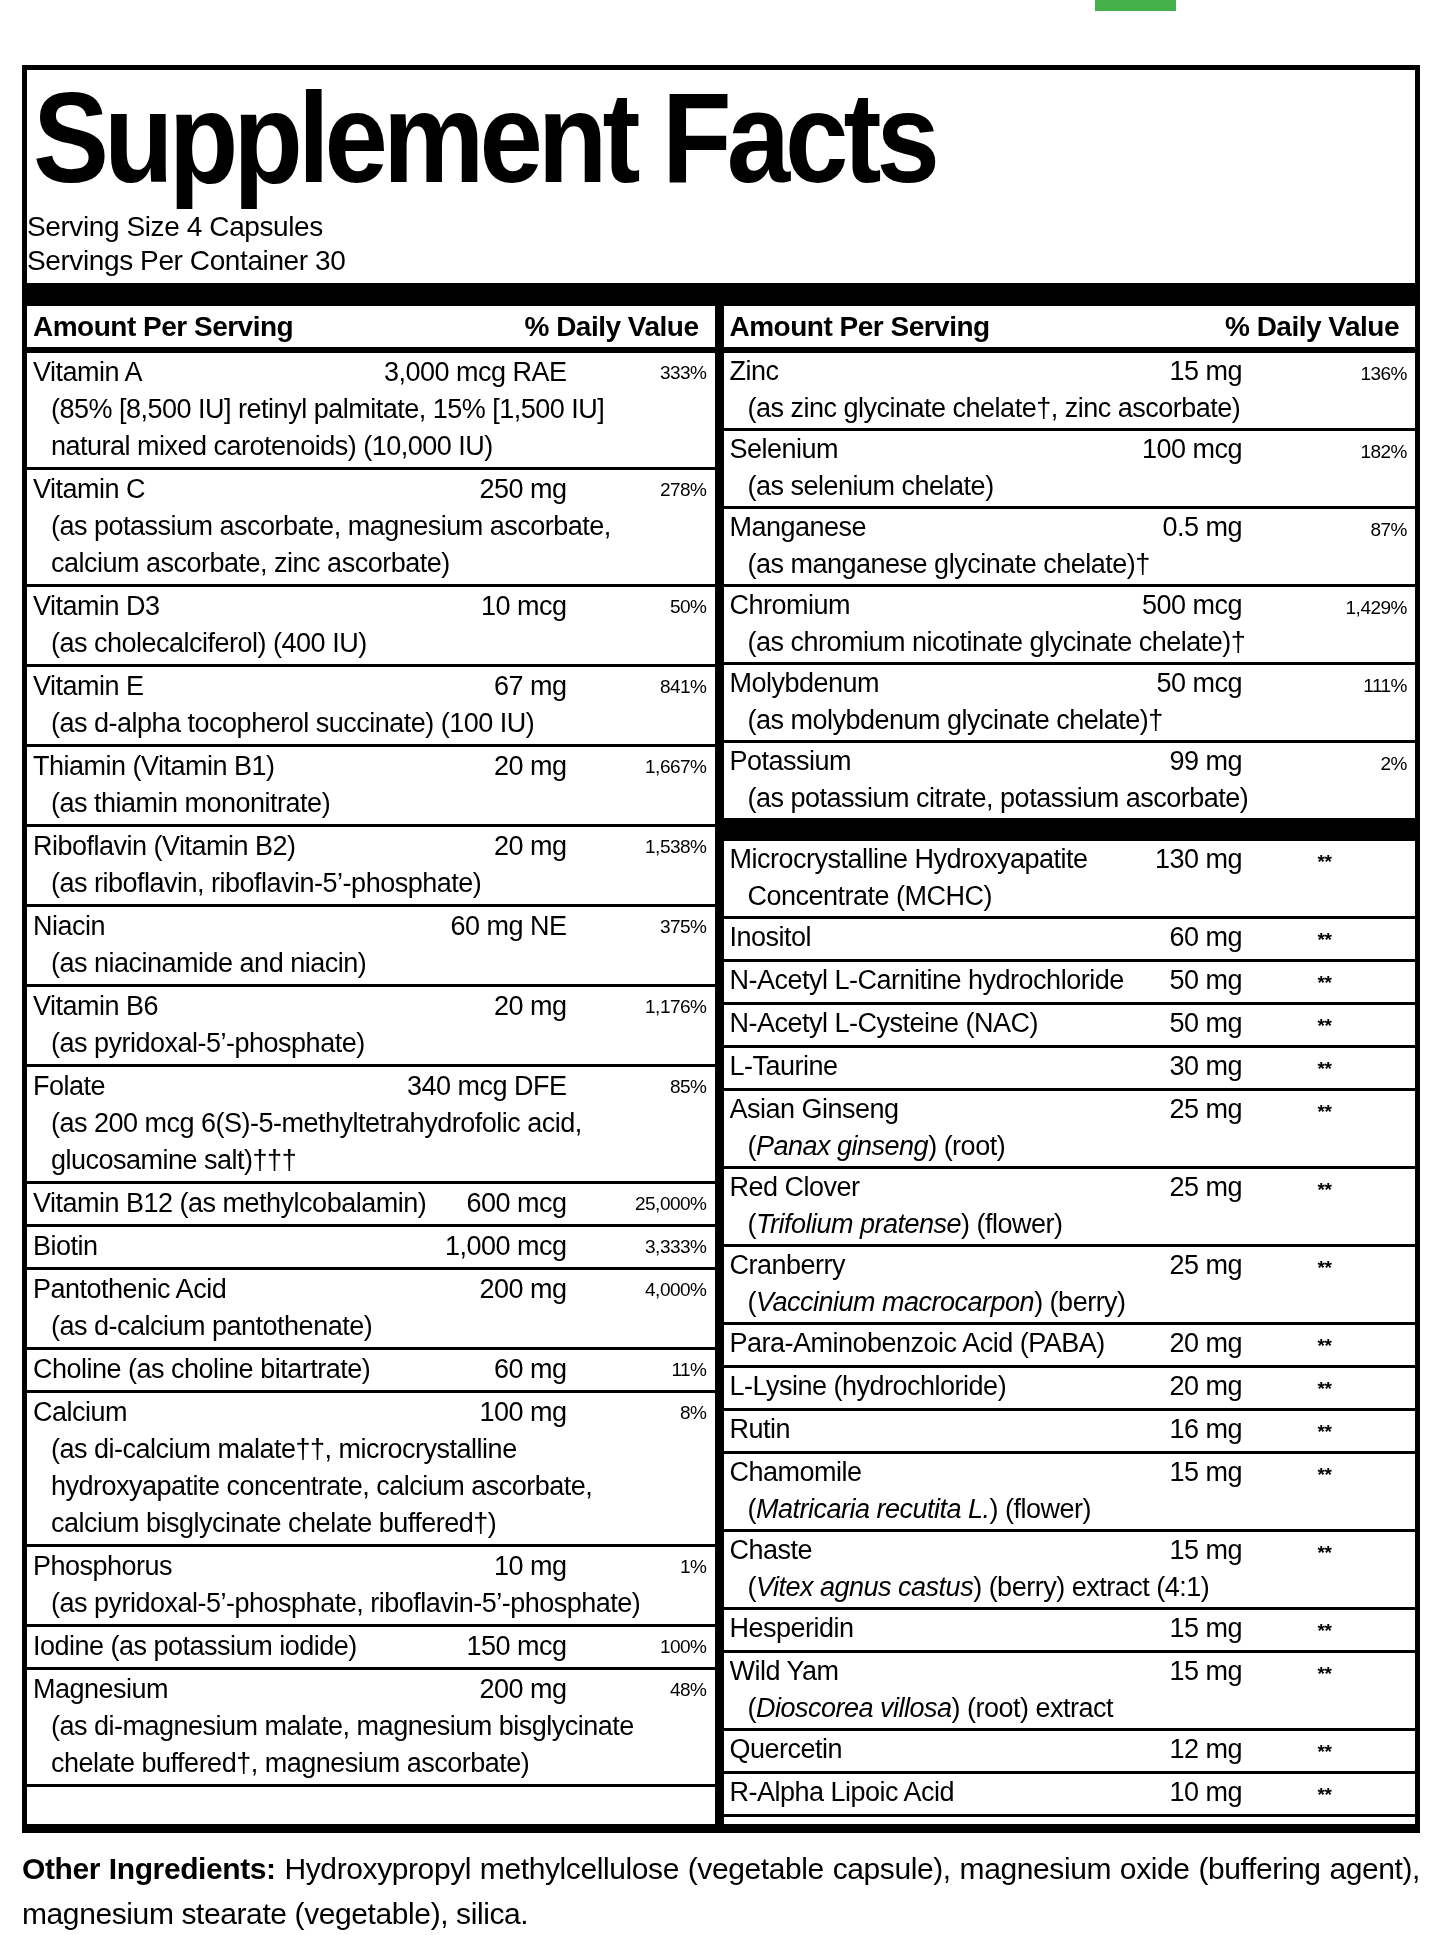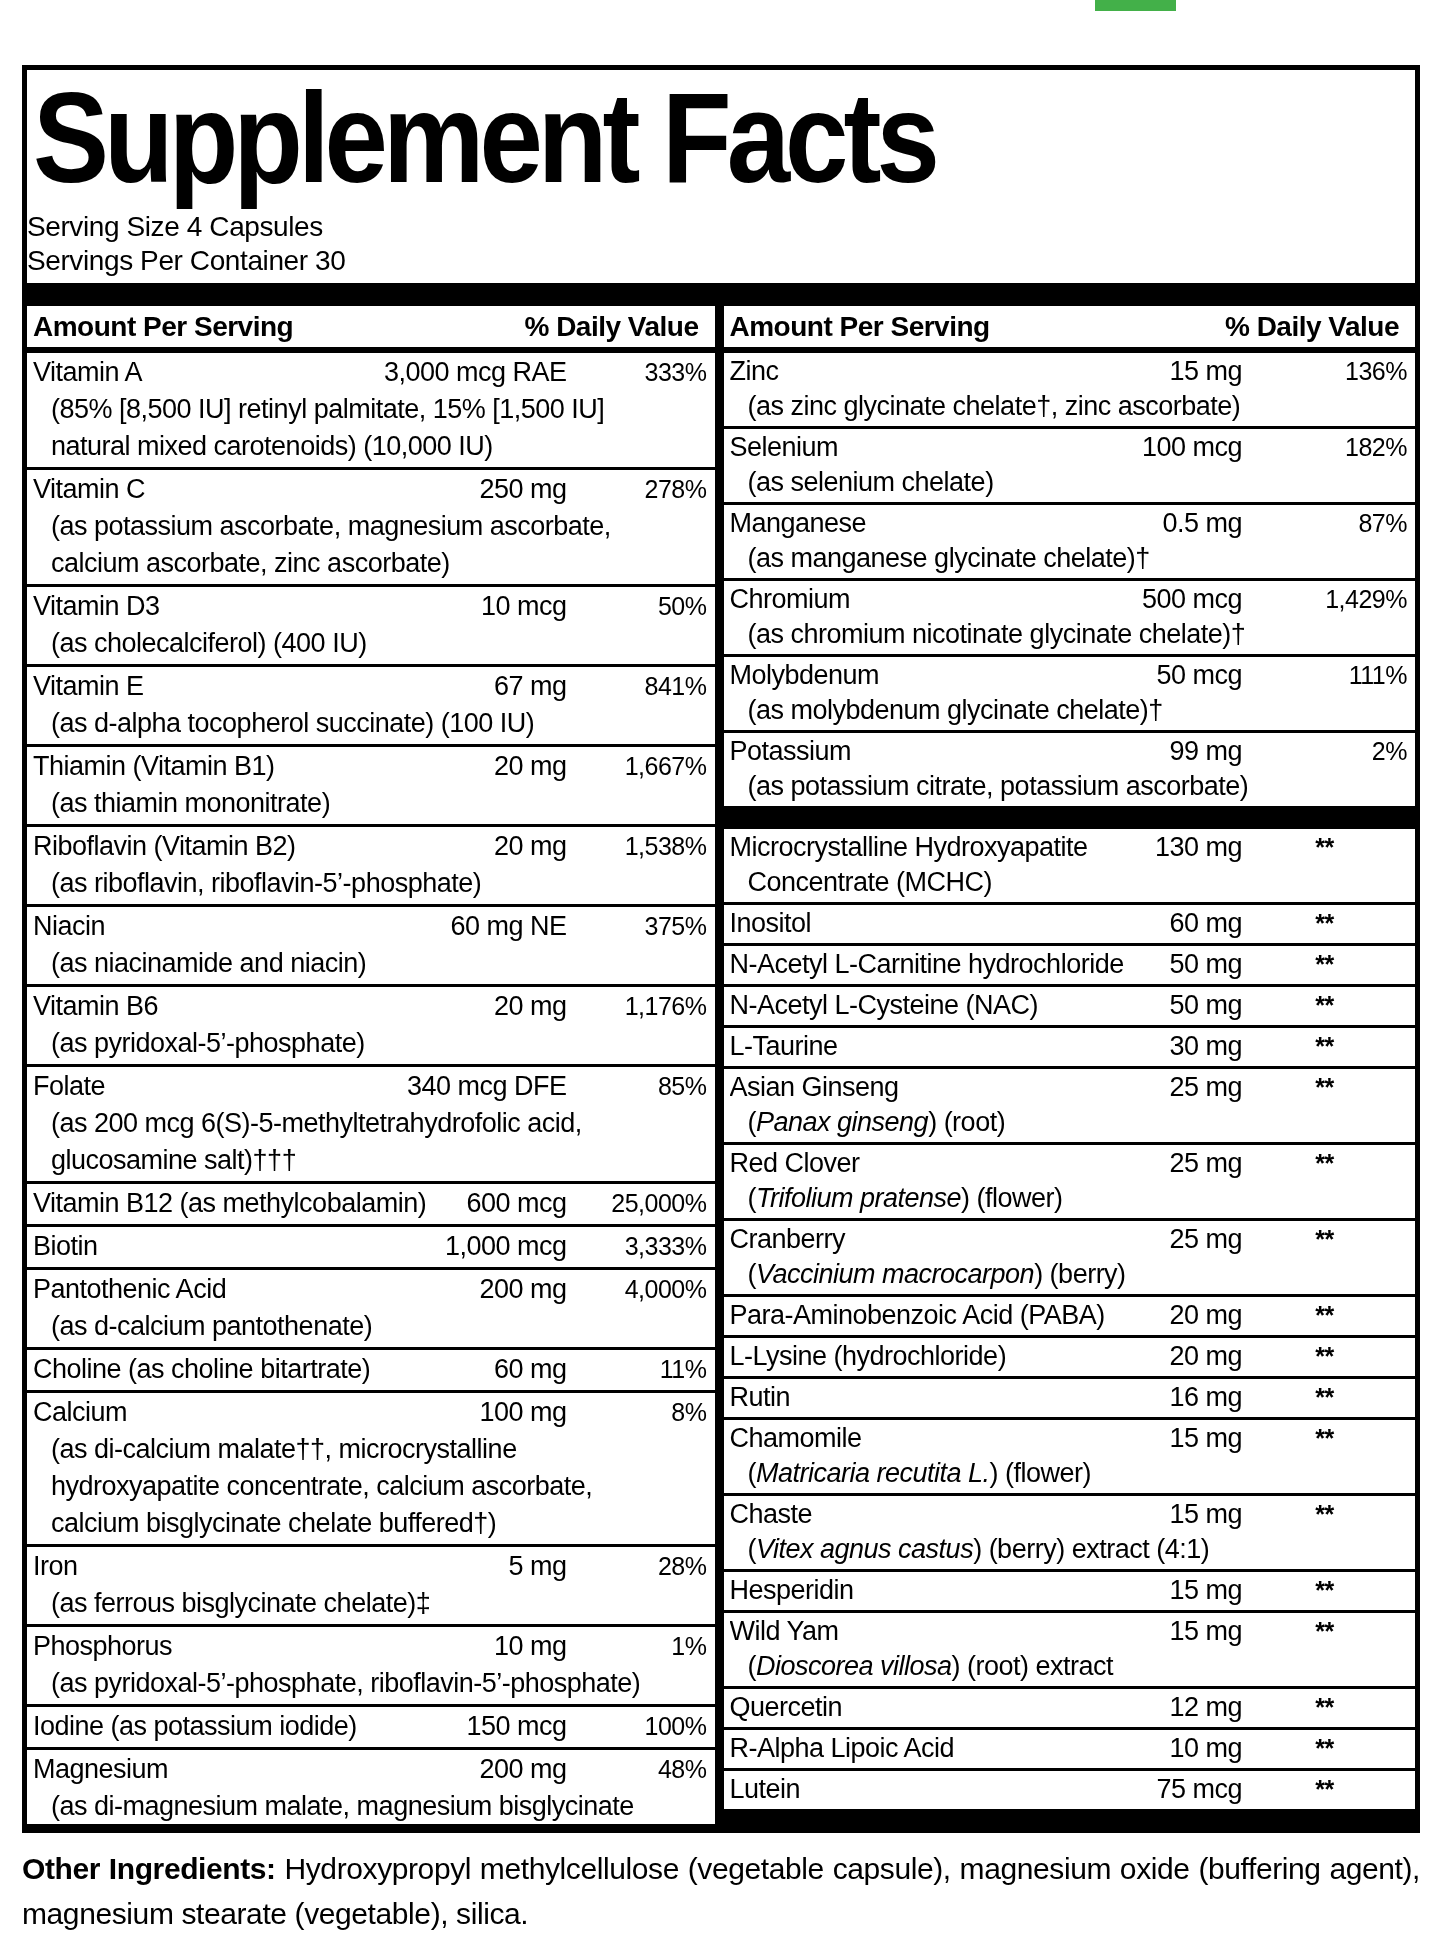--- a/index.html
+++ b/index.html
@@ -33,21 +33,21 @@
   }
   .rows{padding:0;}
   .rows.left-rows{border-bottom:3px solid #000;}
   .row{border-top:3px solid #000;padding:1px 8px 2px 6px;}
   .row:first-child{border-top:none;}
   .row-main{display:flex;align-items:baseline;white-space:nowrap;}
   .left .row-main,.left .sub{line-height:37px;align-items:flex-end;}
   .right .row-main,.right .sub{line-height:35px;}
   .nm{flex:1;font-size:27px;letter-spacing:-0.5px;overflow:hidden;}
   .amt{font-size:27px;letter-spacing:-0.5px;text-align:right;white-space:nowrap;}
-  .dv{font-size:25px;letter-spacing:-0.5px;text-align:right;white-space:nowrap;flex:0 0 auto;}
+  .dv{font-size:19px;letter-spacing:-0.5px;text-align:right;white-space:nowrap;flex:0 0 auto;}
   .left .dv{width:140px;}
   .right .dv{width:165px;}
   .dv.star{text-align:center;font-weight:700;}
   .sub{font-size:27px;letter-spacing:-0.5px;padding-left:18px;white-space:nowrap;overflow:hidden;}
   .other-ingredients{
     position:absolute;left:22px;top:1846px;width:1398px;
     font-size:30px;line-height:45px;letter-spacing:-0.4px;
     text-align:justify;
   }
   .other-ingredients b{letter-spacing:-0.4px;}
@@ -183,28 +183,20 @@
               <span class="nm">Calcium</span>
               <span class="amt">100 mg</span>
               <span class="dv">8%</span>
             </div>
             <div class="sub">(as di-calcium malate††, microcrystalline</div>
             <div class="sub">hydroxyapatite concentrate, calcium ascorbate,</div>
             <div class="sub">calcium bisglycinate chelate buffered†)</div>
           </div>
           <div class="row">
             <div class="row-main">
-              <span class="nm">Iron</span>
-              <span class="amt">5 mg</span>
-              <span class="dv">28%</span>
-            </div>
-            <div class="sub">(as ferrous bisglycinate chelate)‡</div>
-          </div>
-          <div class="row">
-            <div class="row-main">
               <span class="nm">Phosphorus</span>
               <span class="amt">10 mg</span>
               <span class="dv">1%</span>
             </div>
             <div class="sub">(as pyridoxal-5’-phosphate, riboflavin-5’-phosphate)</div>
           </div>
           <div class="row">
             <div class="row-main">
               <span class="nm">Iodine (as potassium iodide)</span>
               <span class="amt">150 mcg</span>

